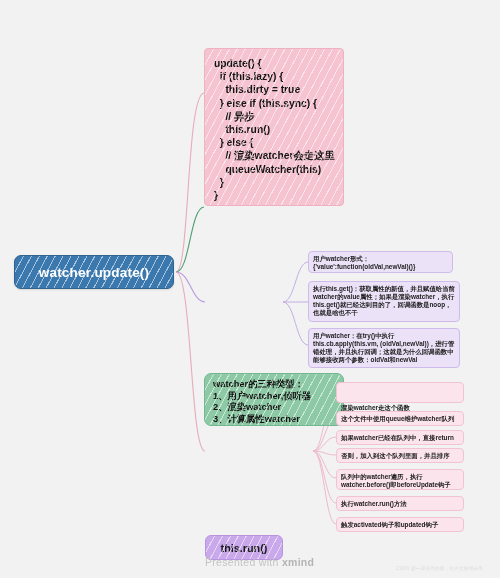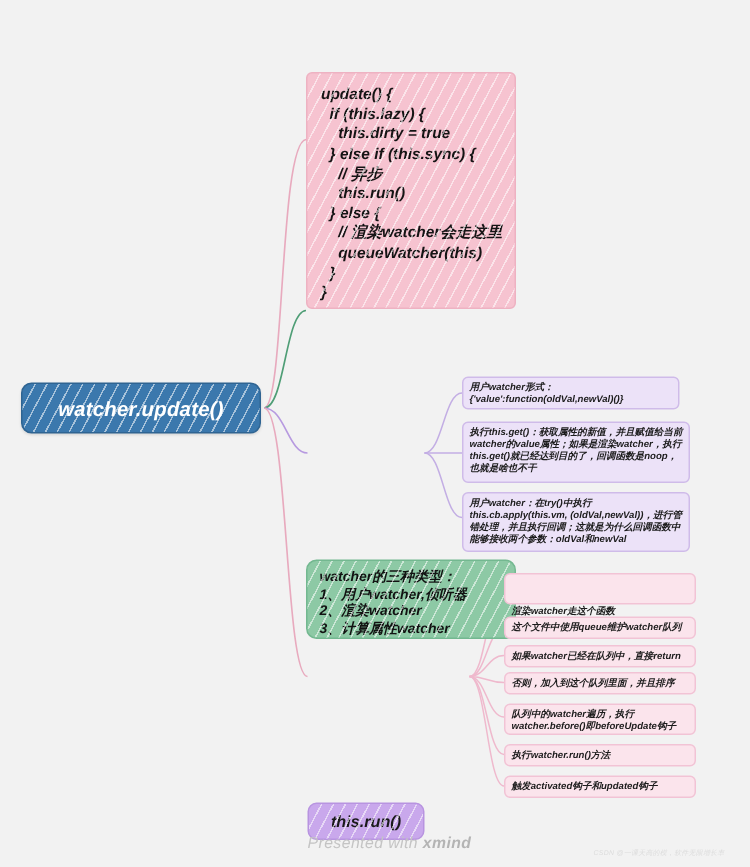--- a/index.html
+++ b/index.html
@@ -4,21 +4,21 @@
 <title>watcher.update() mindmap</title>
 <style>
   html,body{margin:0;padding:0;}
   body{
     width:500px;height:578px;
     background:#f2f2f2;
     font-family:"Liberation Sans","DejaVu Sans",sans-serif;
     overflow:hidden;
     position:relative;
   }
-  #canvas{position:absolute;inset:0;width:489px;height:578px;font-style:italic;}
+  #canvas{position:absolute;inset:0;width:489px;height:578px;}
   svg.links{position:absolute;left:0;top:0;width:500px;height:578px;pointer-events:none;}
 
   .node{position:absolute;box-sizing:border-box;}
 
   
   .root{
     left:14px;top:255px;width:160px;height:34px;
     background:#3b78ad;border:1px solid #2f6492;border-radius:7px;
     color:#ffffff;font-size:13.5px;font-weight:bold;
     display:flex;align-items:center;justify-content:center;

